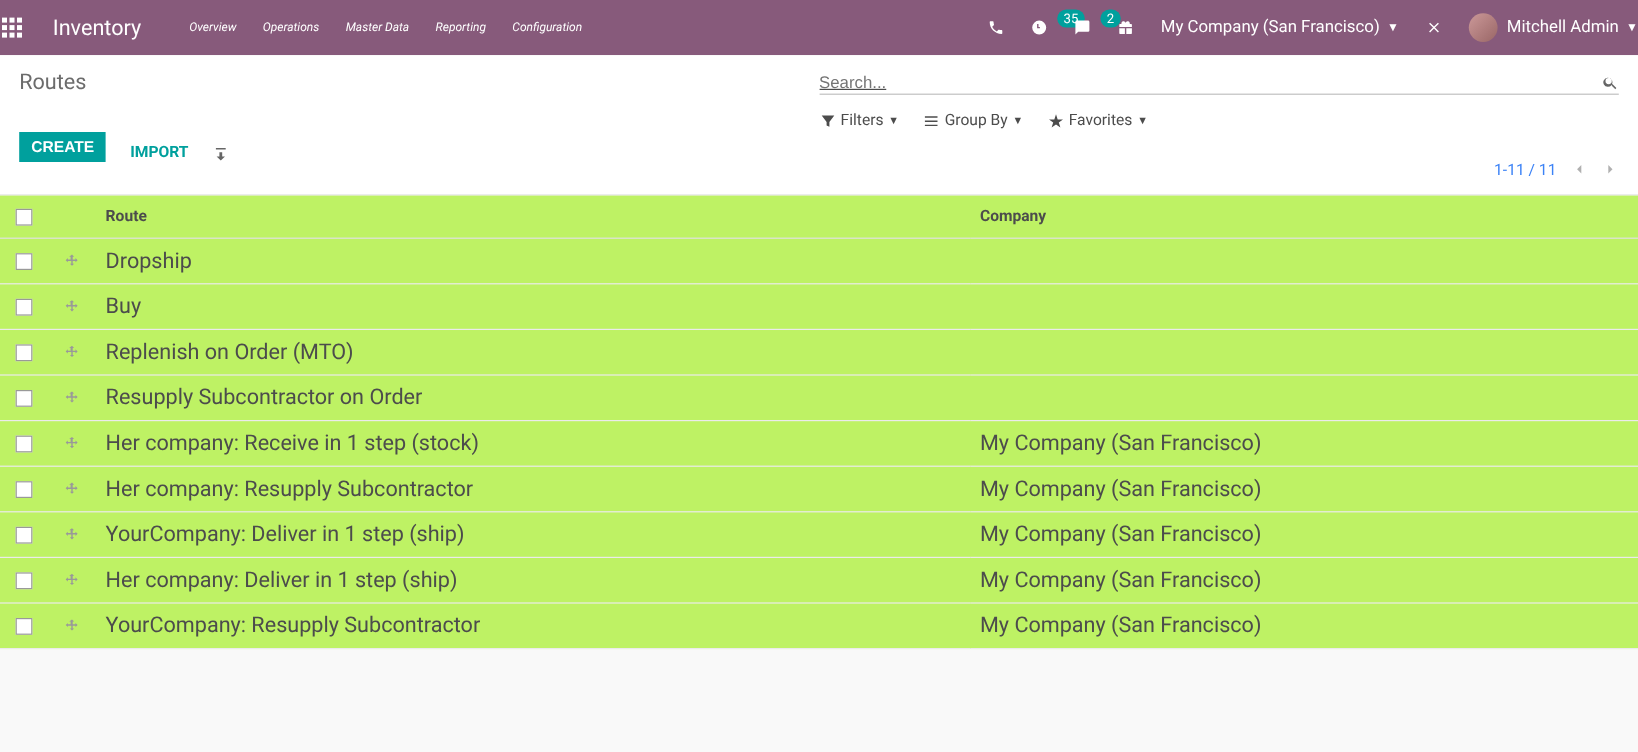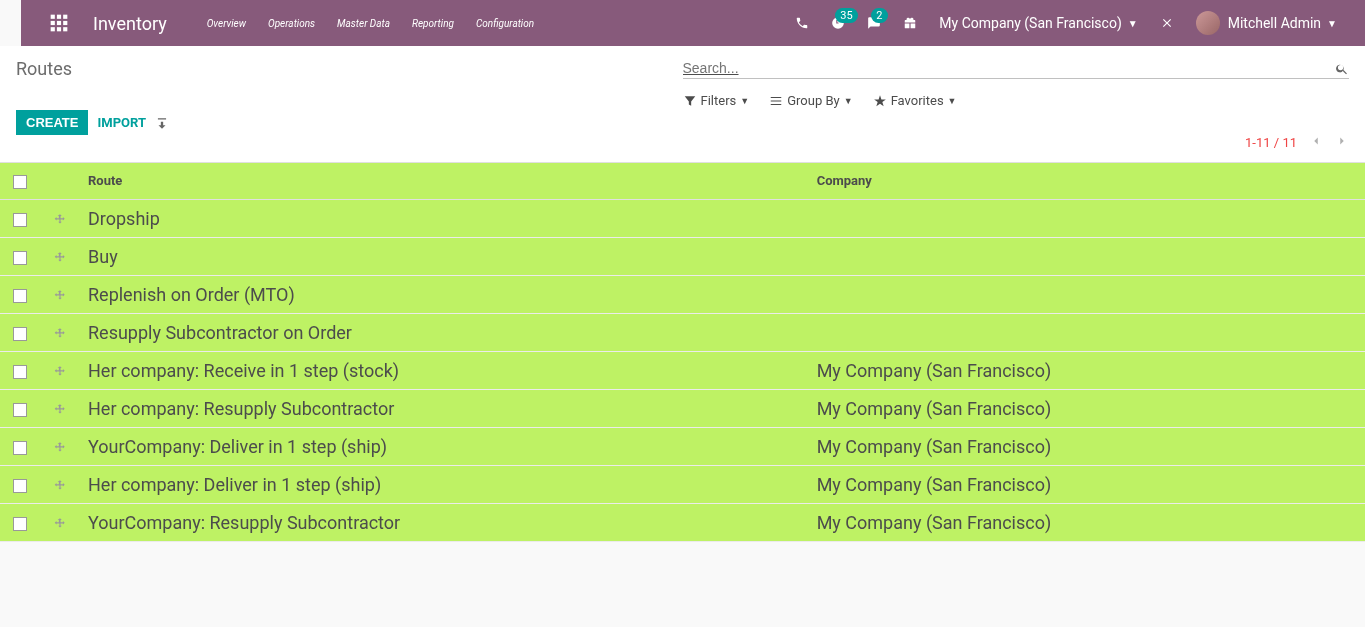--- a/index.html
+++ b/index.html
@@ -1,41 +1,41 @@
 <!DOCTYPE html>
 <html><head>
 <meta charset="utf-8">
 <style>
 * { box-sizing: border-box; margin: 0; padding: 0; }
 body { font-family: -apple-system, BlinkMacSystemFont, "Segoe UI", Roboto, "Helvetica Neue", Arial, sans-serif; font-size: 13px; color: #4c4c4c; background: #f9f9f9; }
-.navbar { background: #875a7b; height: 46px; display: flex; align-items: center; padding: 0 28px; color: #fff; margin-left: 21px; }
+.navbar { background: #875a7b; height: 46px; display: flex; align-items: center; padding: 0 0; color: #fff; }
 .navbar .apps-icon { width: 20px; height: 20px; margin-right: 24px; cursor: pointer; }
 .navbar .brand { font-size: 18px; font-weight: 400; margin-right: 40px; color: #fff; }
 .navbar .menu { display: flex; gap: 22px; flex: 1; }
 .navbar .menu-item { color: #fff; cursor: pointer; font-size: 10px; font-style: italic; }
 .navbar .systray { display: flex; align-items: center; gap: 22px; }
 .navbar .systray-item { display: flex; align-items: center; gap: 2px; cursor: pointer; position: relative; font-size: 14px; }
-.navbar .badge { background: #00a09d; color: #fff; font-size: 11px; border-radius: 10px; padding: 1px 5px; position: absolute; top: -8px; left: 4px; }
+.navbar .badge { background: #00a09d; color: #fff; font-size: 11px; border-radius: 10px; padding: 1px 5px; position: absolute; top: -8px; left: 22px; }
 .navbar .avatar { width: 24px; height: 24px; border-radius: 50%; background: linear-gradient(135deg, #c99 0%, #966 100%); display: inline-block; }
 .navbar .caret { font-size: 10px; margin-left: 4px; }
 .control-panel { background: #fff; border-bottom: 1px solid #e0e0e0; padding: 12px 16px 10px 16px; }
 .cp-top { display: flex; align-items: center; margin-bottom: 14px; }
 .breadcrumb { font-size: 18px; color: #6c6c6c; flex: 0 0 50%; }
 .search-wrap { flex: 1; display: flex; border-bottom: 1px solid #c0c0c0; text-decoration: underline; }
 .search-input { flex: 1; border: none; outline: none; font-size: 14px; color: #666; padding: 2px 0; background: transparent; }
 .search-icon { color: #666; cursor: pointer; font-size: 16px; }
 .cp-bottom { display: flex; align-items: center; }
-.cp-left { display: flex; align-items: center; gap: 9px; flex: 0 0 50%; }
+.cp-left { display: flex; align-items: flex-end; gap: 20px; flex: 0 0 50%; }
 .btn-create { background: #00a09d; color: #fff; border: none; padding: 5px 10px; font-weight: bold; font-size: 13px; cursor: pointer; }
 .btn-import { color: #00a09d; font-weight: bold; font-size: 13px; cursor: pointer; }
 .btn-export { color: #666; cursor: pointer; }
 .cp-right { flex: 1; display: flex; align-items: flex-start; }
 .filters-group { display: flex; gap: 20px; flex: 1; }
 .filter-item { display: flex; align-items: center; gap: 4px; color: #4c4c4c; cursor: pointer; font-size: 13px; }
-.pager { display: flex; align-items: center; gap: 12px; color: #ef4444; font-size: 13px; margin-top: 40px; }
+.pager { display: flex; align-items: center; gap: 12px; color: #3b82f6; font-size: 13px; margin-top: 40px; }
 .pager-nav { color: #b0b0b0; cursor: pointer; font-size: 16px; }
 .table { width: 100%; border-collapse: collapse; background: #bef264; }
 .table th { text-align: left; font-weight: bold; color: #4c4c4c; padding: 10px 8px; border-bottom: 1px solid #e0e0e0; font-size: 13px; }
 .table td { padding: 8px 8px; border-bottom: 1px solid #ebebeb; font-size: 18px; color: #4c4c4c; }
 .table th:first-child, .table td:first-child { width: 40px; text-align: center; }
 .table th:nth-child(2), .table td:nth-child(2) { width: 40px; text-align: center; }
 .checkbox { width: 14px; height: 14px; border: 1px solid #999; display: inline-block; background: #fff; cursor: pointer; vertical-align: middle; }
 .drag-handle { color: #999; cursor: move; }
 .icon-svg { width: 14px; height: 14px; fill: currentColor; vertical-align: middle; }
 </style>

